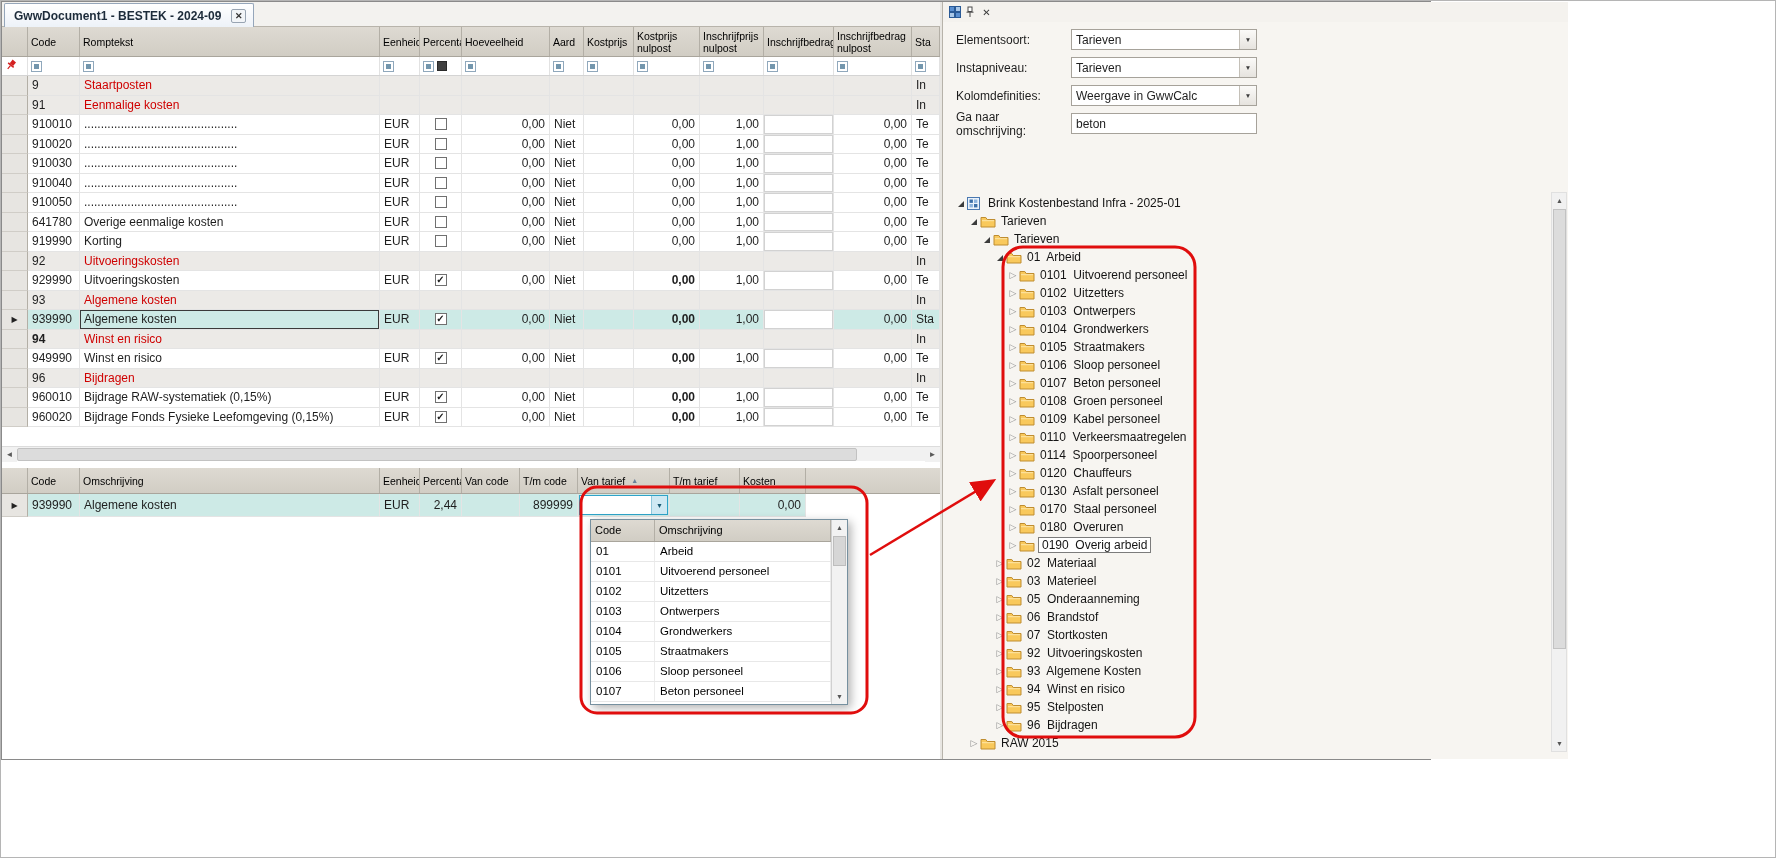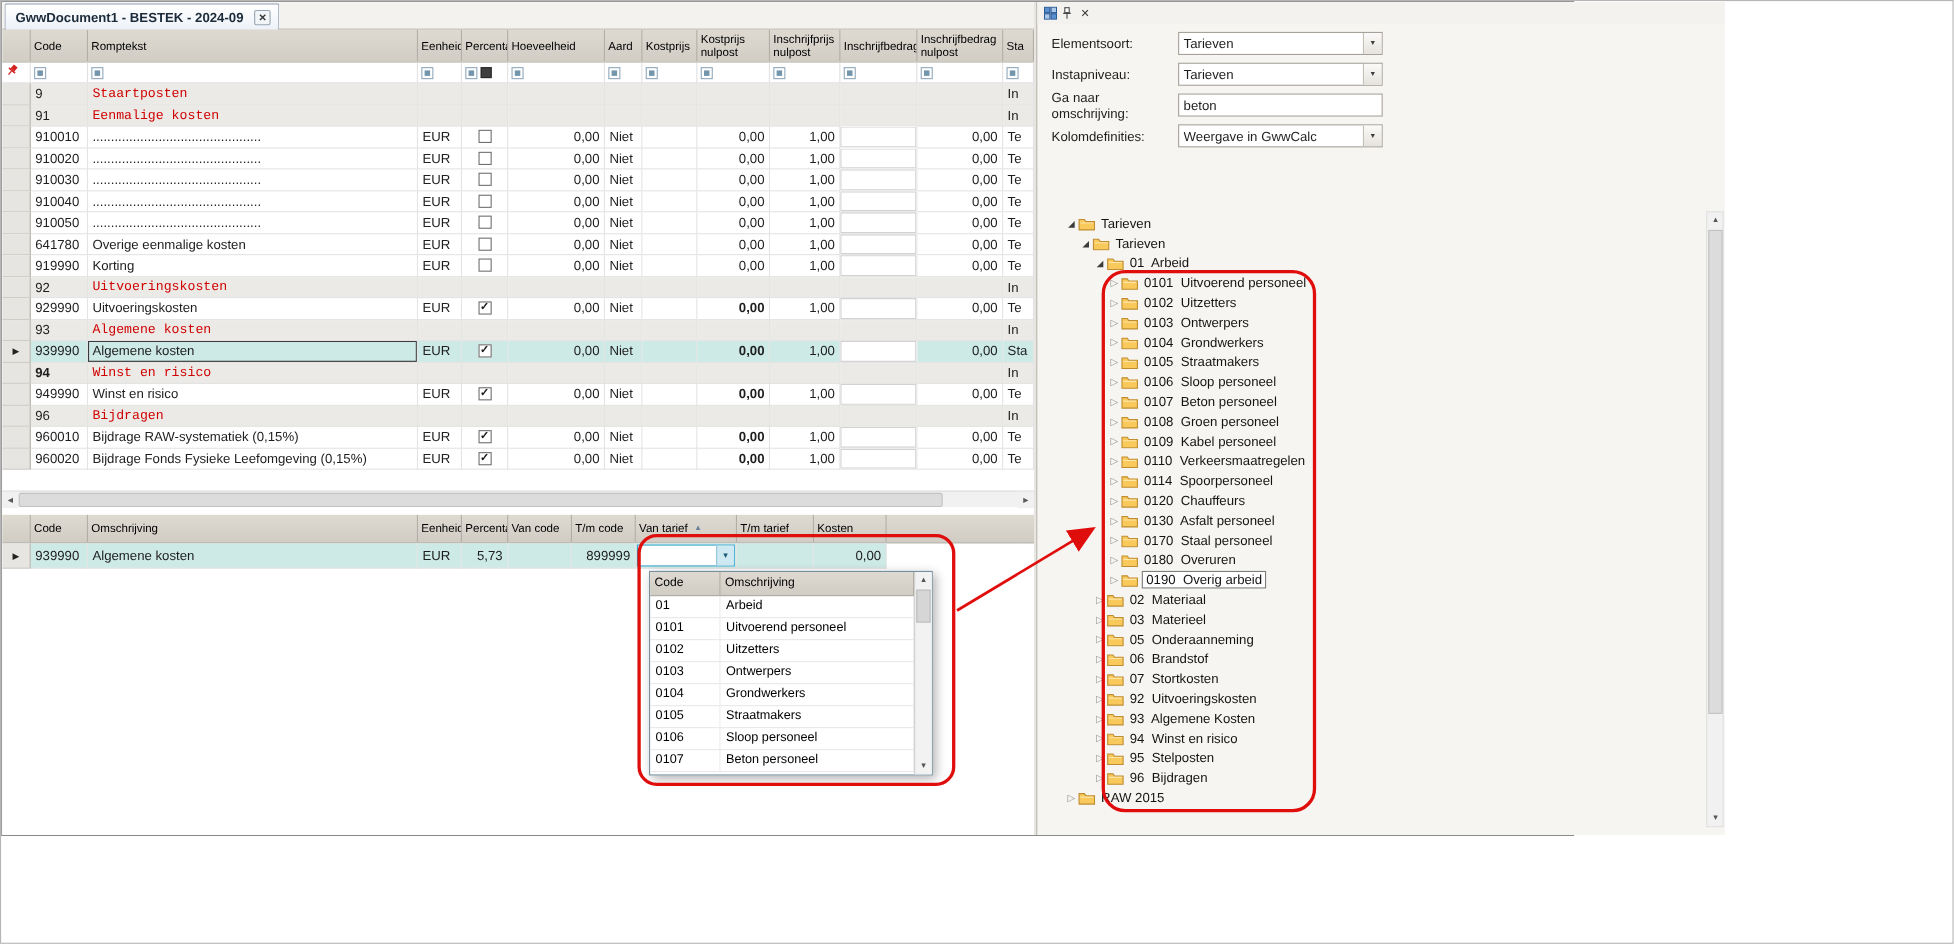--- a/index.html
+++ b/index.html
@@ -26,21 +26,21 @@
   .fbox { width:11px; height:11px; border:1px solid #90a8bc; background:#fff; position:relative; flex:none; }
   .fbox::after { content:""; position:absolute; left:2px; top:2px; width:5px; height:5px; background:#7396ad; }
   .ffilled { width:10px; height:10px; background:#404040; border:1px solid #2a2a2a; flex:none; }
 
   .grow { display:flex; height:19.5px; }
   .gcell { flex:none; border-right:1px solid #e4e4e4; border-bottom:1px solid #e4e4e4; font-size:12px; color:#1e1e1e;
            padding:0 4px; display:flex; align-items:center; overflow:hidden; white-space:pre; }
   .gcell.r { justify-content:flex-end; }
   .gcell.c { justify-content:center; }
   .gcell.b { font-weight:bold; }
-  .gcell.red { color:#cf0000;font-family:Liberation Mono, monospace; }
+  .gcell.red { color:#cf0000; }
   .gcell.indc { background:#e7e5e1; border-right:1px solid #b3afa6; border-bottom:1px solid #d0cdc7;
                 font-size:8px; color:#222; justify-content:center; padding:0; }
   .grow.cat .gcell { background:#eceae7; }
   .grow.sel .gcell { background:#cdeae6; }
   .grow.cat .gcell.indc, .grow.sel .gcell.indc { background:#e7e5e1; }
   .gcell.field { box-shadow: inset 0 0 0 1px #d2d2d2; background:#fff; }
   .grow.sel .gcell.field { background:#fff; }
   .gcell.focuscell { box-shadow: inset 0 0 0 1px #3a3a3a; }
   .checkbox { width:12px; height:12px; border:1px solid #707070; background:#fff; font-size:10px; line-height:10px;
               text-align:center; color:#1a1a1a; font-weight:bold; flex:none; }
@@ -466,21 +466,21 @@
           <div class="hcell" style="width: 92px;">Van tarief<span class="sort">▲</span></div>
           <div class="hcell" style="width: 70px;">T/m tarief</div>
           <div class="hcell" style="width: 66px;">Kosten</div>
         </div>
       <div class="bgrid-body">
           <div class="grow brow sel">
             <div class="gcell indc" style="width: 26px;">▶</div>
             <div class="gcell" style="width: 52px;">939990</div>
             <div class="gcell" style="width: 300px;">Algemene kosten</div>
             <div class="gcell" style="width: 40px;">EUR</div>
-            <div class="gcell r" style="width: 42px;">5,73</div>
+            <div class="gcell r" style="width: 42px;">2,44</div>
             <div class="gcell" style="width: 58px;"></div>
             <div class="gcell r" style="width: 58px;">899999</div>
             <div class="gcell edcell" style="width: 92px;"><div class="editor"><span class="editor-input"></span><span class="editor-btn">▼</span></div></div>
             <div class="gcell" style="width: 70px;"></div>
             <div class="gcell r" style="width: 66px;">0,00</div>
           </div>
         </div>
 
       <div class="popup">
         <div class="popup-head">
@@ -559,34 +559,41 @@
             </div>
           </div>
           <div class="form-row">
             <label class="form-label">Instapniveau:</label>
             <div class="combo">
               <span class="combo-val">Tarieven</span>
               <span class="combo-btn">▼</span>
             </div>
           </div>
           <div class="form-row">
-            <label class="form-label">Ga naar omschrijving:</label>
-            <div class="combo noarrow">
-              <span class="combo-val">beton</span>
-            </div>
-          </div>
-          <div class="form-row">
             <label class="form-label">Kolomdefinities:</label>
             <div class="combo">
               <span class="combo-val">Weergave in GwwCalc</span>
               <span class="combo-btn">▼</span>
             </div>
           </div>
+          <div class="form-row">
+            <label class="form-label">Ga naar omschrijving:</label>
+            <div class="combo noarrow">
+              <span class="combo-val">beton</span>
+            </div>
+          </div>
         </div>
       <div class="tree">
+          <div class="tree-row" style="padding-left: 10px;"><span class="texp exp"></span><span class="ticon"><svg width="13" height="13" viewBox="0 0 13 13">
+                <rect x="0.5" y="0.5" width="12" height="12" fill="#eaf2fb" stroke="#4a78b0"></rect>
+                <rect x="2.5" y="2.5" width="3.4" height="3.4" fill="#3a6ea8"></rect>
+                <rect x="7" y="2.5" width="3.4" height="3.4" fill="#8db4de"></rect>
+                <rect x="2.5" y="7" width="3.4" height="3.4" fill="#8db4de"></rect>
+                <rect x="7" y="7" width="3.4" height="3.4" fill="#3a6ea8"></rect>
+              </svg></span><span class="tlabel">Brink Kostenbestand Infra - 2025-01</span></div>
           <div class="tree-row" style="padding-left: 23px;"><span class="texp exp"></span><span class="ticon"><svg width="16" height="13" viewBox="0 0 16 13">
                 <path d="M1 12 L1 2.5 L5.8 2.5 L7.2 4.5 L15 4.5 L15 12 Z" fill="#f9c95c" stroke="#bf8d30" stroke-width="1"></path>
                 <path d="M2 5.7 L14 5.7" stroke="#fde6a8" stroke-width="1"></path>
               </svg></span><span class="tlabel">Tarieven</span></div>
           <div class="tree-row" style="padding-left: 36px;"><span class="texp exp"></span><span class="ticon"><svg width="16" height="13" viewBox="0 0 16 13">
                 <path d="M1 12 L1 2.5 L5.8 2.5 L7.2 4.5 L15 4.5 L15 12 Z" fill="#f9c95c" stroke="#bf8d30" stroke-width="1"></path>
                 <path d="M2 5.7 L14 5.7" stroke="#fde6a8" stroke-width="1"></path>
               </svg></span><span class="tlabel">Tarieven</span></div>
           <div class="tree-row" style="padding-left: 49px;"><span class="texp exp"></span><span class="ticon"><svg width="16" height="13" viewBox="0 0 16 13">
                 <path d="M1 12 L1 2.5 L5.8 2.5 L7.2 4.5 L15 4.5 L15 12 Z" fill="#f9c95c" stroke="#bf8d30" stroke-width="1"></path>

